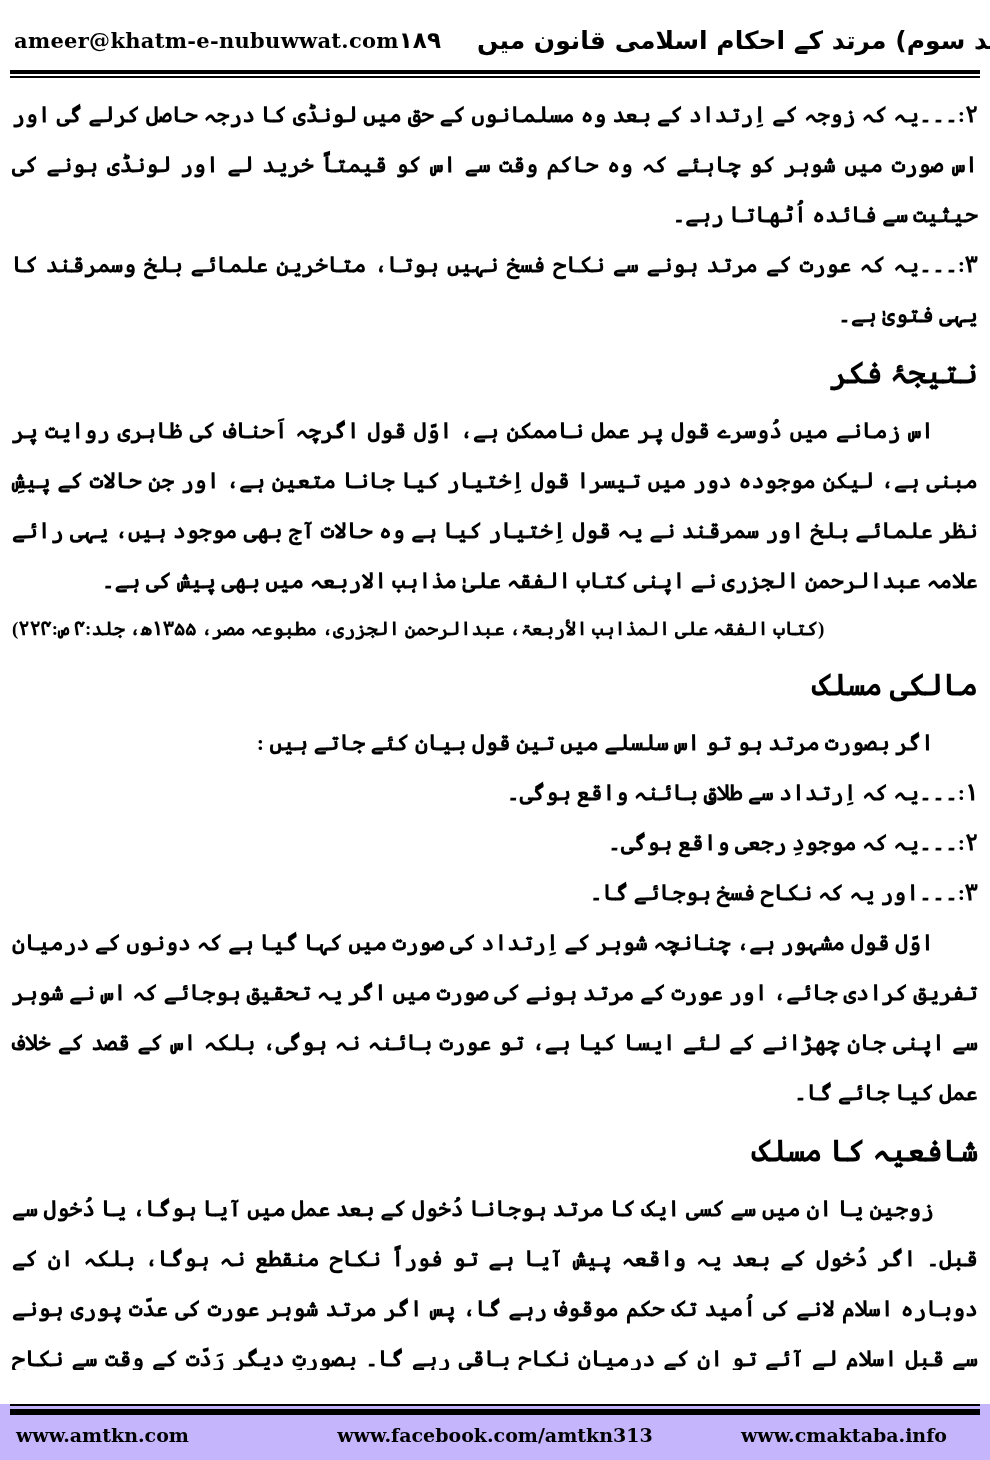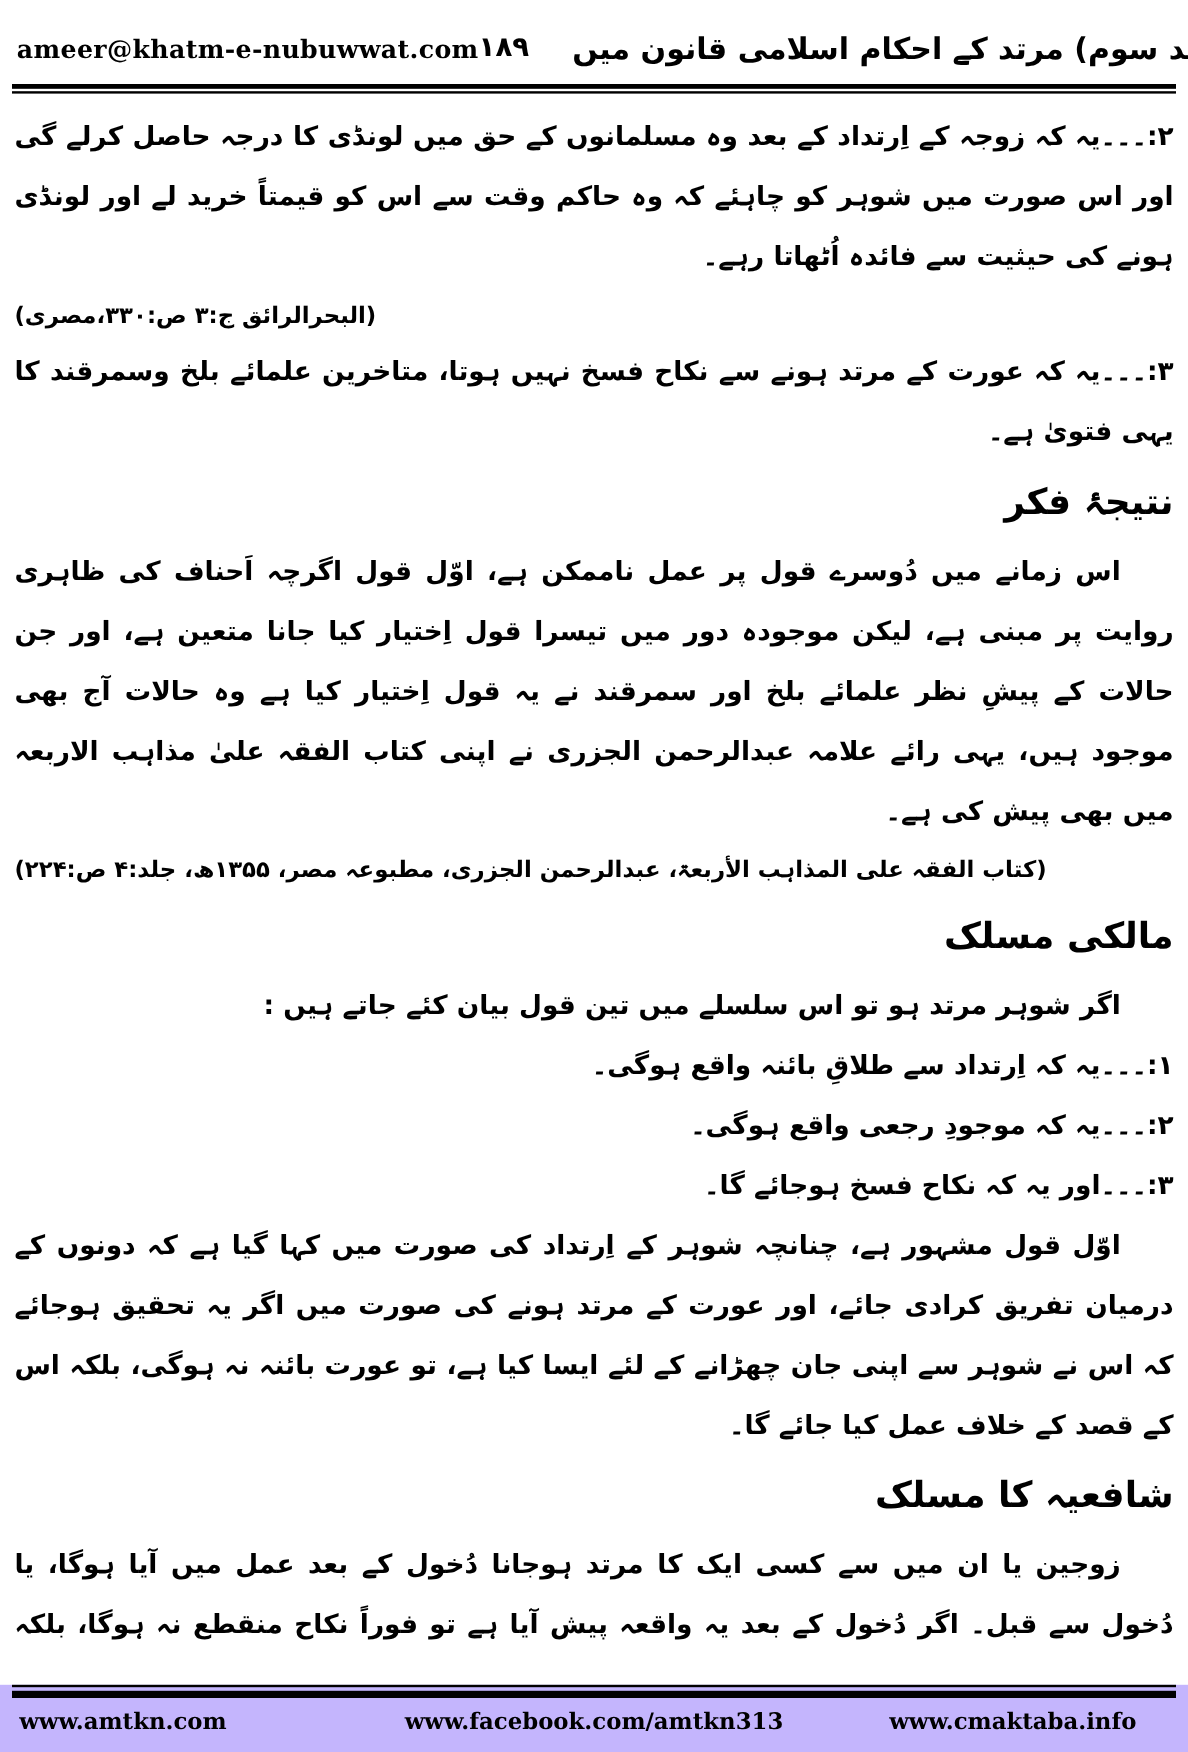--- a/index.html
+++ b/index.html
@@ -28,21 +28,21 @@
   .rule-double .r-thin{height:2px;background:#000;margin-top:2px;}
   
   .body{
     direction:rtl;
     padding:12px 12px 0 12px;
     font-weight:bold;
     font-size:22px;
     max-height:1280px;
     overflow:hidden;
   }
-  .block{text-align:justify;line-height:50px;margin:0;}
+  .block{text-align:justify;line-height:50px;margin:0;font-family:Liberation Serif, serif;}
   .para{text-indent:44px;}
   .numbered{text-indent:0;}
   .citation{
     direction:rtl;text-align:left;
     font-size:19px;line-height:46px;text-indent:0;
   }
   .heading{
     text-align:right;font-size:30px;line-height:66px;
     padding-left:4px;text-indent:0;
   }
@@ -74,27 +74,26 @@
   </div>
 
   <div class="rule-double">
     <div class="r-thick"></div>
     <div class="r-thin"></div>
   </div>
 
   <div class="body">
 
   <div class="block numbered">۲:۔۔۔یہ کہ زوجہ کے اِرتداد کے بعد وہ مسلمانوں کے حق میں لونڈی کا درجہ حاصل کرلے گی اور اس صورت میں شوہر کو چاہئے کہ وہ حاکم وقت سے اس کو قیمتاً خرید لے اور لونڈی ہونے کی حیثیت سے فائدہ اُٹھاتا رہے۔</div>
-      <div class="block citation">(البحرالرائق ج:۳ ص:۳۳۰،مصری)</div>
       <div class="block numbered">۳:۔۔۔یہ کہ عورت کے مرتد ہونے سے نکاح فسخ نہیں ہوتا، متاخرین علمائے بلخ وسمرقند کا یہی فتویٰ ہے۔</div>
       <div class="block heading">نتیجۂ فکر</div>
       <div class="block para">اس زمانے میں دُوسرے قول پر عمل ناممکن ہے، اوّل قول اگرچہ اَحناف کی ظاہری روایت پر مبنی ہے، لیکن موجودہ دور میں تیسرا قول اِختیار کیا جانا متعین ہے، اور جن حالات کے پیشِ نظر علمائے بلخ اور سمرقند نے یہ قول اِختیار کیا ہے وہ حالات آج بھی موجود ہیں، یہی رائے علامہ عبدالرحمن الجزری نے اپنی کتاب الفقہ علیٰ مذاہب الاربعہ میں بھی پیش کی ہے۔</div>
       <div class="block citation">(کتاب الفقہ علی المذاہب الأربعۃ، عبدالرحمن الجزری، مطبوعہ مصر، ۱۳۵۵ھ، جلد:۴ ص:۲۲۴)</div>
       <div class="block heading">مالکی مسلک</div>
-      <div class="block para">اگر شوہر مرتد ہو تو اس سلسلے میں تین قول بیان کئے جاتے ہیں :</div>
+      <div class="block para">اگر بصورت مرتد ہو تو اس سلسلے میں تین قول بیان کئے جاتے ہیں :</div>
       <div class="block numbered">۱:۔۔۔یہ کہ اِرتداد سے طلاقِ بائنہ واقع ہوگی۔</div>
       <div class="block numbered">۲:۔۔۔یہ کہ موجودِ رجعی واقع ہوگی۔</div>
       <div class="block numbered">۳:۔۔۔اور یہ کہ نکاح فسخ ہوجائے گا۔</div>
       <div class="block para">اوّل قول مشہور ہے، چنانچہ شوہر کے اِرتداد کی صورت میں کہا گیا ہے کہ دونوں کے درمیان تفریق کرادی جائے، اور عورت کے مرتد ہونے کی صورت میں اگر یہ تحقیق ہوجائے کہ اس نے شوہر سے اپنی جان چھڑانے کے لئے ایسا کیا ہے، تو عورت بائنہ نہ ہوگی، بلکہ اس کے قصد کے خلاف عمل کیا جائے گا۔</div>
       <div class="block heading">شافعیہ کا مسلک</div>
       <div class="block para">زوجین یا ان میں سے کسی ایک کا مرتد ہوجانا دُخول کے بعد عمل میں آیا ہوگا، یا دُخول سے قبل۔ اگر دُخول کے بعد یہ واقعہ پیش آیا ہے تو فوراً نکاح منقطع نہ ہوگا، بلکہ ان کے دوبارہ اسلام لانے کی اُمید تک حکم موقوف رہے گا، پس اگر مرتد شوہر عورت کی عدّت پوری ہونے سے قبل اسلام لے آئے تو ان کے درمیان نکاح باقی رہے گا۔ بصورتِ دیگر رَدّت کے وقت سے نکاح منقطع سمجھا جائے گا اور اگر یہ اِرتداد دُخول سے پہلے واقع ہوا ہے تو اس صورت میں فوراً نکاح ختم ہوجائے گا۔ ان حضرات کے نزدیک مرد یا عورت دونوں کے اِرتداد میں حکماً کوئی فرق نہیں، یعنی یہ کہ زوجین کے درمیان تفریق فسخ ہوگی نہ کہ طلاق۔</div>
     </div>
 
   <div class="footer">
     <div class="footer-rule">

